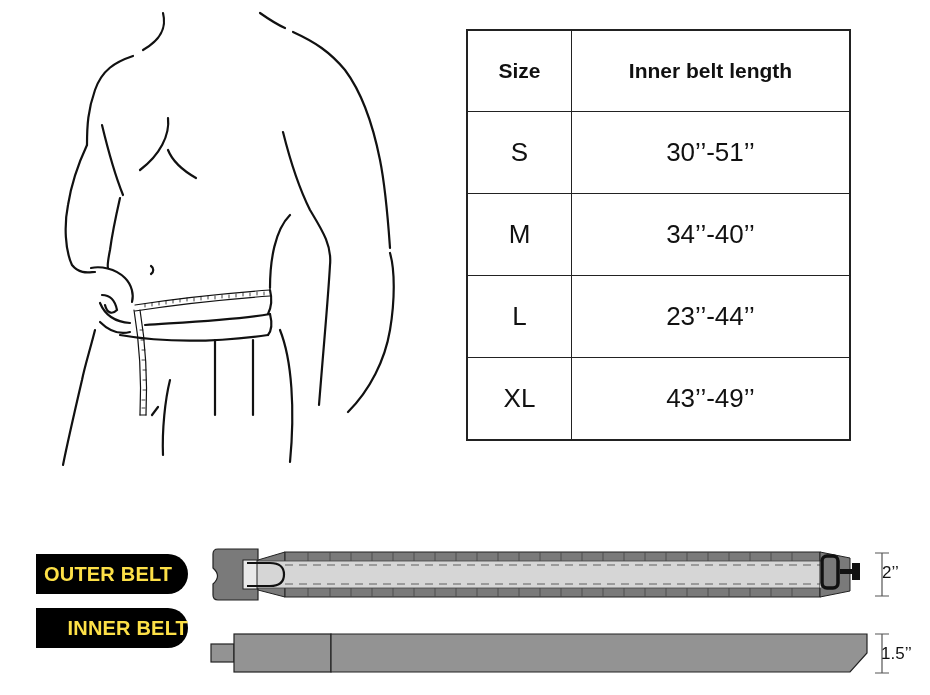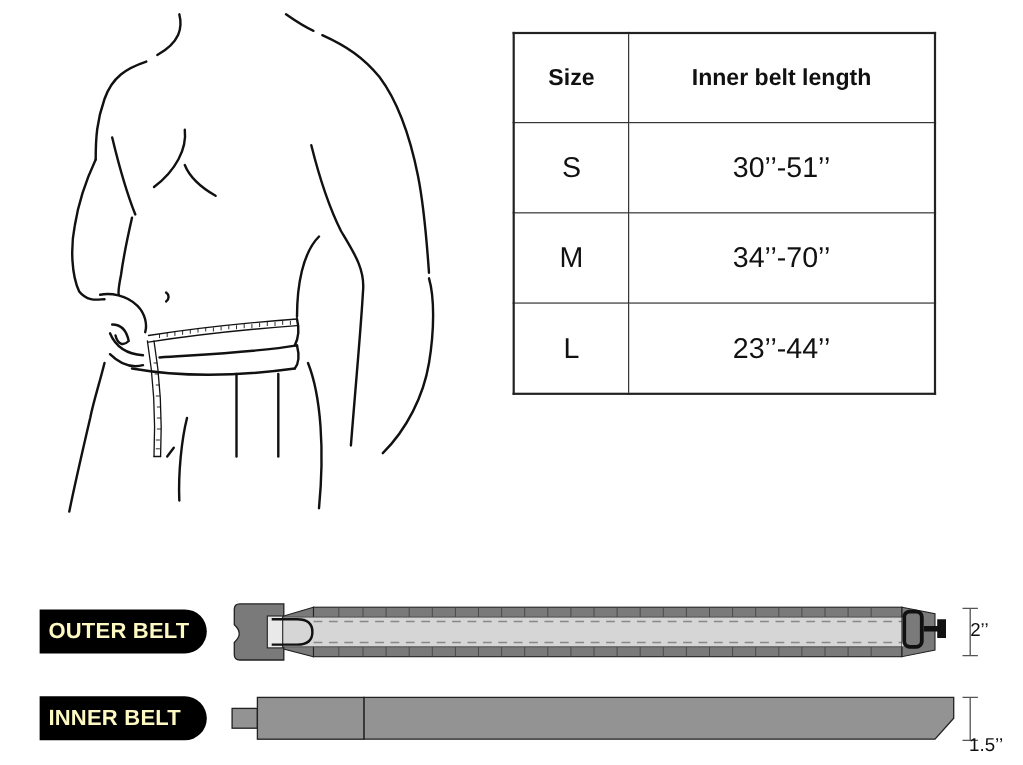--- a/index.html
+++ b/index.html
@@ -3,27 +3,27 @@
   <meta charset="utf-8">
   <style>
     html, body { margin: 0; padding: 0; background: #ffffff; }
     body { width: 930px; height: 695px; position: relative; overflow: hidden; font-family: "Liberation Sans", sans-serif; }
     .figure { position: absolute; left: 60px; top: 10px; width: 340px; height: 460px; }
     .size-table { position: absolute; left: 466px; top: 29px; width: 385px; border-collapse: collapse; border: 2px solid #222; }
     .size-table td, .size-table th { border: 1.5px solid #222; text-align: center; color: #111; padding: 0; }
     .size-table th { font-weight: bold; font-size: 21px; height: 80px; }
     .size-table td { font-size: 26px; height: 81px; }
     .col-size { width: 103px; }
-    .belt-label { position: absolute; left: 36px; height: 40px; width: 152px; background: #000; color: #fef9c3; font-weight: bold; font-size: 20px; line-height: 40px; padding-left: 8px; box-sizing: border-box; border-radius: 0 22px 22px 0; letter-spacing: 0.2px; }
+    .belt-label { position: absolute; left: 36px; height: 40px; width: 152px; background: #000; color: #fde047; font-weight: bold; font-size: 20px; line-height: 40px; padding-left: 8px; box-sizing: border-box; border-radius: 0 22px 22px 0; letter-spacing: 0.2px; }
     .label-outer { top: 554px; }
-    .label-inner { top: 633px; }
+    .label-inner { top: 608px; text-align: right; }
     .belt-svg { position: absolute; left: 200px; top: 540px; }
     .dim-text { position: absolute; font-size: 17px; color: #111; }
     .dim-outer { left: 882px; top: 563px; }
-    .dim-inner { left: 881px; top: 668px; }
+    .dim-inner { left: 881px; top: 644px; }
   </style>
 </head>
 <body>
 
 <svg class="figure" viewBox="0 0 340 460" width="340" height="460" fill="none" stroke="#111" stroke-width="2.2" stroke-linecap="round">
 
   <path d="M103 3 C106 15 104 28 83 40"></path>
 
   <path d="M73 46 C55 52 42 60 35 80 C28 100 27 115 27 135"></path>
 
@@ -82,25 +82,29 @@
       <th>Inner belt length</th>
     </tr>
   </thead>
   <tbody>
     <tr>
       <td>S</td>
       <td>30’’-51’’</td>
     </tr>
     <tr>
       <td>M</td>
-      <td>34’’-70’’</td>
+      <td>34’’-40’’</td>
     </tr>
     <tr>
       <td>L</td>
       <td>23’’-44’’</td>
+    </tr>
+    <tr>
+      <td>XL</td>
+      <td>43’’-49’’</td>
     </tr>
   </tbody>
 </table>
 
 <div class="belt-label label-outer">OUTER BELT</div>
 <div class="belt-label label-inner">INNER BELT</div>
 
 <svg class="belt-svg" width="700" height="155" viewBox="0 0 700 155">
 
   <g>

